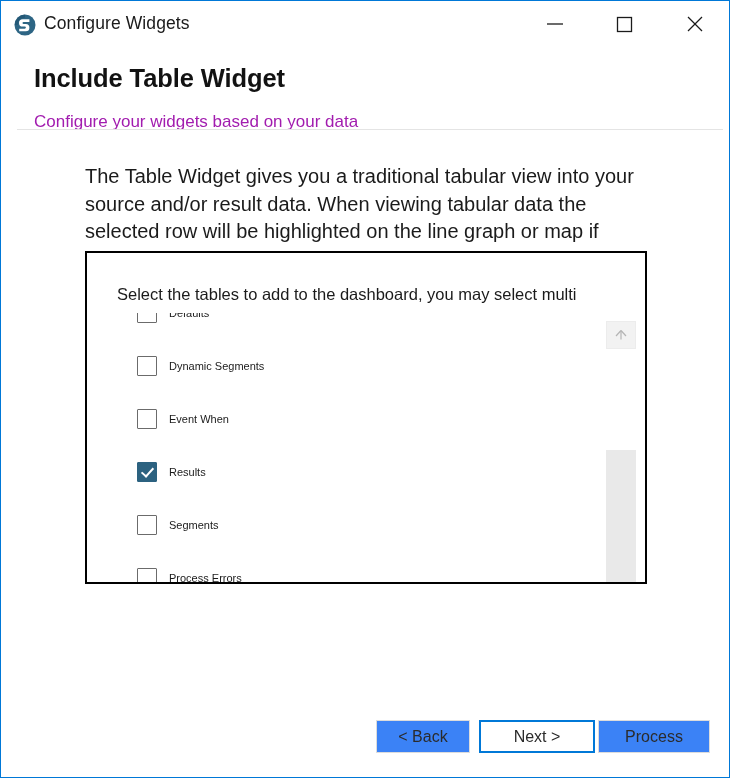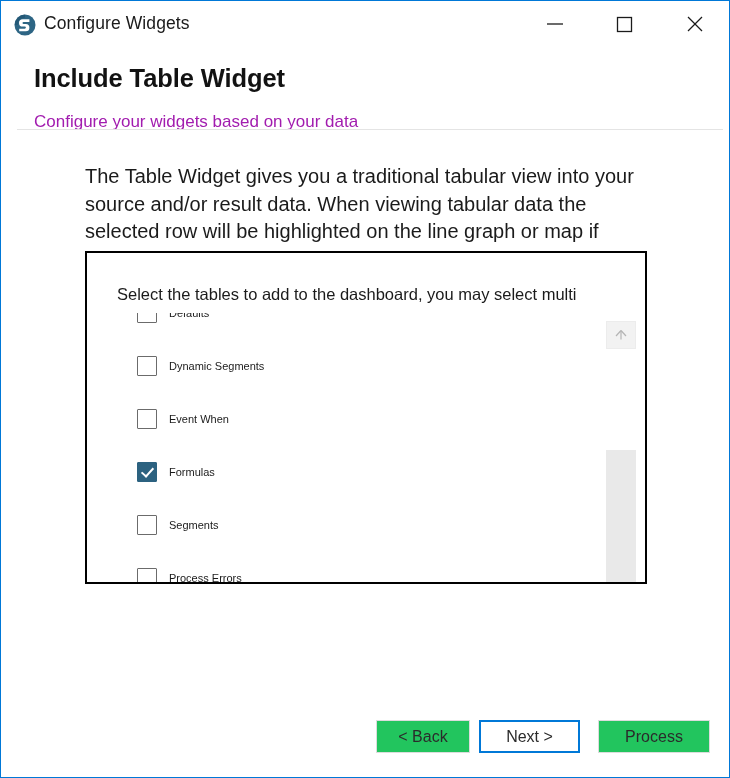--- a/index.html
+++ b/index.html
@@ -201,30 +201,30 @@
     background: #e9e9e9;
     cursor: default;
   }
 
   
   .footer-btn {
     position: absolute;
     top: 719px;
     height: 33px;
     box-sizing: border-box;
-    background: #22c55e;
+    background: #3b82f6;
     border: 1px solid #dcdcdc;
     font-family: "Liberation Sans", sans-serif;
     font-size: 16px;
     color: #2b2b2b;
     cursor: default;
     padding: 0;
   }
   #btn-back   { left: 375px; width: 94px; }
-  #btn-next   { left: 478px; width: 101px;
+  #btn-next   { left: 478px; width: 116px;
                 border: 2px solid #0078d7; background: #ffffff; }
   #btn-cancel { left: 597px; width: 112px; }
 </style>
 </head>
 <body>
 
 <div id="window">
 
   <div id="titlebar">
 
@@ -287,21 +287,21 @@
           <div class="list-row">
             <span class="cb"></span>
             <span class="row-label">Dynamic Segments</span>
           </div>
           <div class="list-row">
             <span class="cb"></span>
             <span class="row-label">Event When</span>
           </div>
           <div class="list-row">
             <span class="cb checked"></span>
-            <span class="row-label">Formulas</span>
+            <span class="row-label">Results</span>
           </div>
           <div class="list-row">
             <span class="cb"></span>
             <span class="row-label">Segments</span>
           </div>
           <div class="list-row">
             <span class="cb"></span>
             <span class="row-label">Process Errors</span>
           </div>
           <div class="list-row">

